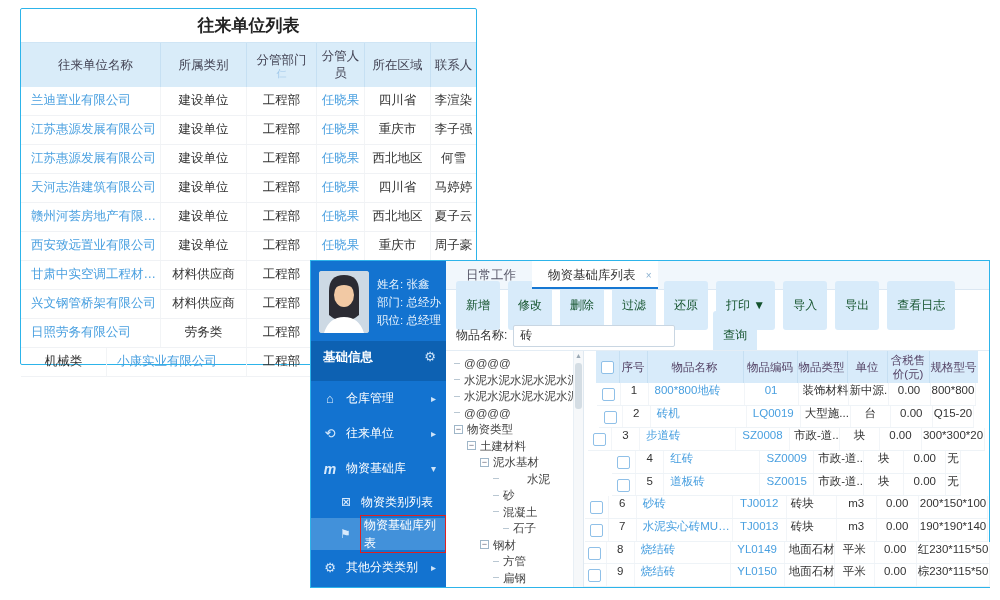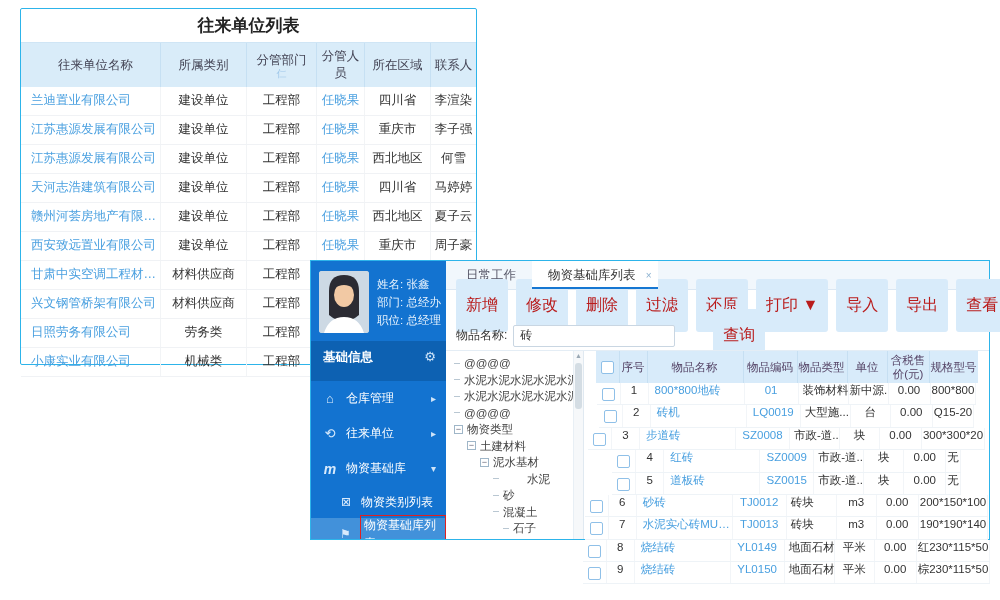--- a/index.html
+++ b/index.html
@@ -21,21 +21,21 @@
         border-bottom:1px solid #f0f2f5;text-align:center;}
   .prow .c{border-right:1px solid #f2f4f6;overflow:hidden;white-space:nowrap;
         text-overflow:ellipsis;box-sizing:border-box;}
   .prow .c:last-child{border-right:none;}
   .w-name{width:140px;text-align:left;padding-left:10px;}
   .w-cat{width:86px;} .w-dept{width:70px;} .w-person{width:48px;} .w-region{width:66px;}
   .w-contact{flex:1;}
   .link{color:#4aa0e0;cursor:pointer;}
 
   
-  .appwin{position:absolute;left:310px;top:260px;width:680px;height:280px;z-index:2;
+  .appwin{position:absolute;left:310px;top:260px;width:680px;height:328px;z-index:2;
         border:1px solid #2db4ea;background:#fff;display:flex;box-sizing:border-box;}
 
   
   .sb{width:135px;background:#1373d0;color:#fff;flex-shrink:0;font-size:12px;overflow:hidden;}
   .profile{display:flex;padding:10px 4px 8px 8px;gap:8px;align-items:center;}
   .avatar{width:50px;height:62px;border-radius:3px;overflow:hidden;flex-shrink:0;background:#cfdce6;}
   .ptxt{display:flex;flex-direction:column;gap:4px;font-size:11.5px;color:#eaf4fd;line-height:14px;}
   .sb-section{height:32px;line-height:32px;background:#0d61b2;font-weight:bold;font-size:12.5px;
         padding:0 10px 8px 12px;display:flex;align-items:center;justify-content:space-between;}
   .sb-gear{font-size:13px;color:#cfe5fa;cursor:pointer;}
@@ -50,21 +50,21 @@
 
   
   .content{flex:1;display:flex;flex-direction:column;min-width:0;background:#fff;}
   .tabbar{height:28px;background:#f1f7fc;border-bottom:1px solid #dbe7f2;display:flex;
         align-items:stretch;padding-left:4px;flex-shrink:0;}
   .tab{padding:0 16px;line-height:28px;font-size:12.5px;color:#556;cursor:pointer;}
   .tab.active{background:#fff;color:#333;border-bottom:2px solid #1677d2;position:relative;
         padding-right:22px;box-sizing:border-box;}
   .tab .x{position:absolute;top:1px;right:6px;font-size:10px;color:#8ab0cf;cursor:pointer;}
   .toolbar{height:31px;display:flex;align-items:center;padding-left:10px;gap:8px;flex-shrink:0;}
-  .tbtn{background:#d8ebfa;color:#b91c1c;font-size:16px;padding:16px 10px;border-radius:3px;
+  .tbtn{background:#d8ebfa;color:#14532d;font-size:12px;padding:16px 10px;border-radius:3px;
         border:none;cursor:pointer;font-family:inherit;white-space:nowrap;}
   .searchbar{height:29px;display:flex;align-items:center;padding-left:10px;font-size:12px;
         color:#333;gap:6px;flex-shrink:0;}
   .searchbar input{width:148px;height:20px;border:1px solid #c9d6e2;border-radius:2px;
         padding:0 6px;font-size:12px;color:#333;font-family:inherit;}
   .qbtn{margin-left:32px;}
 
   .body{flex:1;display:flex;border-top:1px solid #e4edf5;min-height:0;}
 
   
@@ -199,22 +199,22 @@
       <div class="prow">
         <div class="c w-name link">日照劳务有限公司</div>
         <div class="c w-cat">劳务类</div>
         <div class="c w-dept">工程部</div>
         <div class="c w-person link">任晓果</div>
         <div class="c w-region"></div>
         <div class="c w-contact"></div>
       </div>
 
       <div class="prow">
+        <div class="c w-cat">机械类</div>
         <div class="c w-name link">小康实业有限公司</div>
-        <div class="c w-cat">机械类</div>
         <div class="c w-dept">工程部</div>
         <div class="c w-person link">任晓果</div>
         <div class="c w-region"></div>
         <div class="c w-contact"></div>
       </div>
 
   </section>
 
   <section class="appwin">
 

